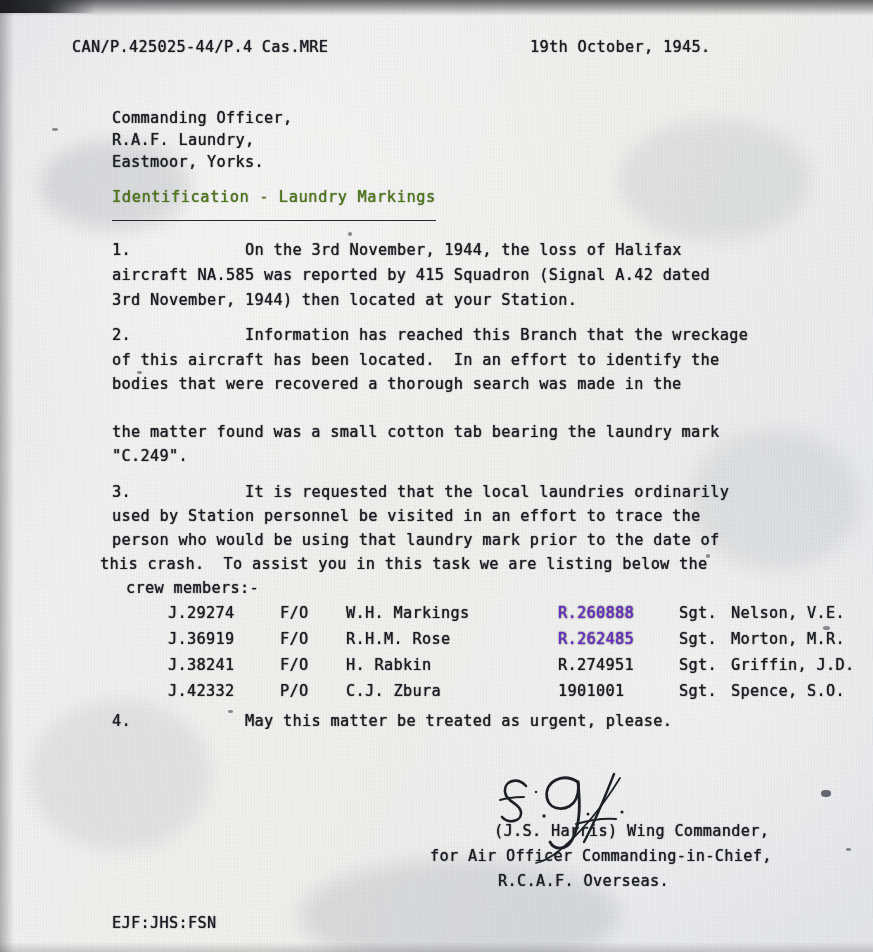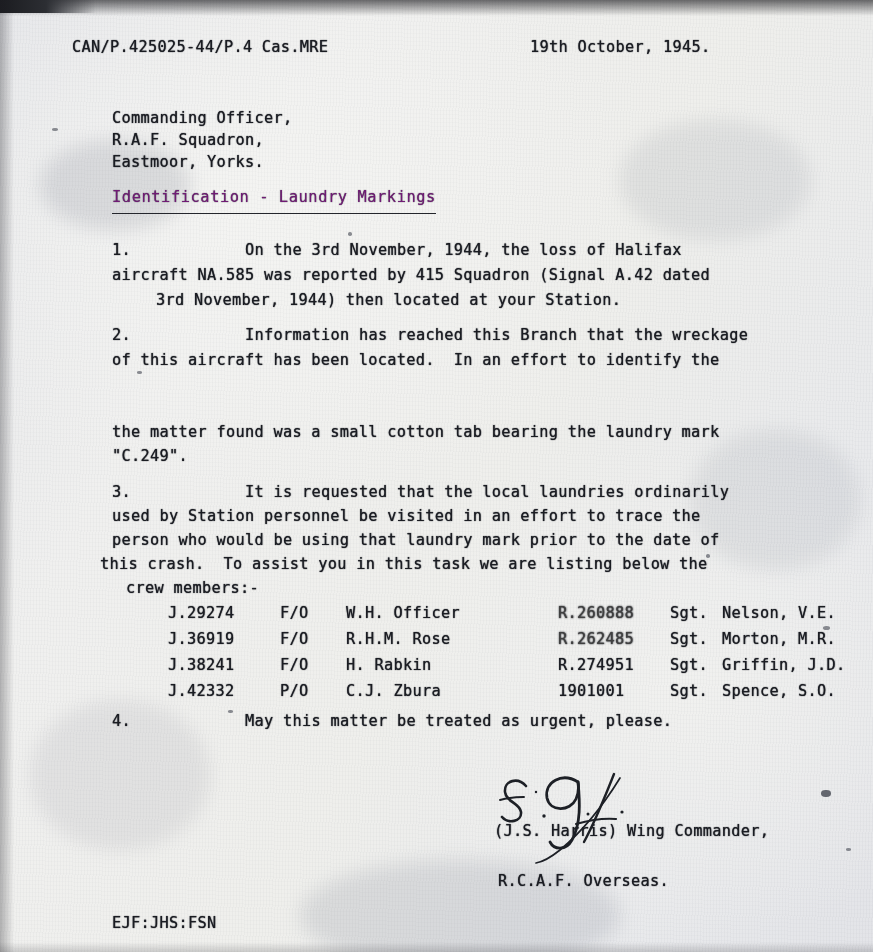--- a/index.html
+++ b/index.html
@@ -85,53 +85,53 @@
     text-shadow:
       0 0 1.1px rgba(26,28,34,.85),
       0.4px 0.25px 0.9px rgba(40,42,50,.40);
   }
   .para-num { font-size: 15.2px; }
 
   .subject {
     position: absolute;
     font-size: 15.4px;
     letter-spacing: .55px;
-    color: #701a75;
+    color: #4d7c0f;
     border-bottom: 1.6px solid #24262c;
-    padding-bottom: 7px;
+    padding-bottom: 14px;
     text-shadow: 0 0 1.1px rgba(26,28,34,.9);
     white-space: pre;
   }
 
   
   .crew {
     position: absolute;
     left: 168px;
     top: 600px;
   }
   .crew-row {
     display: flex;
     height: 26px;
     align-items: flex-start;
   }
   .c-svc  { width: 112px; }
   .c-rank { width: 66px; }
   .c-name { width: 212px; }
   .c-svc2 { width: 112px; }
-  .c-rank2{ width: 52px; }
+  .c-rank2{ width: 52px; margin-left: 9px; }
   .c-name2{ width: 180px; }
   .cell {
     font-size: 15.2px;
     letter-spacing: .35px;
     line-height: 26px;
     white-space: pre;
     color: #1a1c22;
     text-shadow: 0 0 1.1px rgba(26,28,34,.85), 0.4px 0.25px 0.9px rgba(40,42,50,.4);
   }
-  .smudge { color: #404040; text-shadow: 0 0 1.6px rgba(26,28,34,.95), 0.6px 0.3px 1.4px rgba(35,39,48,.6); }
+  .smudge { color: #6d28d9; text-shadow: 0 0 1.6px rgba(26,28,34,.95), 0.6px 0.3px 1.4px rgba(35,39,48,.6); }
 
   
   .sig-ink {
     position: absolute;
     left: 492px;
     top: 772px;
     width: 190px;
     height: 92px;
     pointer-events: none;
   }
@@ -163,49 +163,50 @@
   <div class="speck" style="left:137px; top:371px; width:5px;  height:3px;"></div>
   <div class="speck" style="left:706px; top:554px; width:4px;  height:4px;"></div>
   <div class="speck" style="left:228px; top:710px; width:5px;  height:3px;"></div>
 
   <div class="sheet">
 
     <div class="tx" style="left:72px; top:34px;">CAN/P.425025-44/P.4 Cas.MRE</div>
     <div class="tx" style="left:530px; top:34px;">19th October, 1945.</div>
 
     <div class="tx" style="left:112px; top:105px;">Commanding Officer,</div>
-    <div class="tx" style="left:112px; top:127px;">R.A.F. Squadron,</div>
+    <div class="tx" style="left:112px; top:127px;">R.A.F. Laundry,</div>
     <div class="tx" style="left:112px; top:149px;">Eastmoor, Yorks.</div>
 
     <div class="subject" style="left:112px; top:188px;">Identification - Laundry Markings</div>
 
     <div class="tx para-num" style="left:112px; top:237px;">1.</div>
     <div class="tx" style="left:245px; top:237px;">On the 3rd November, 1944, the loss of Halifax</div>
     <div class="tx" style="left:112px; top:262px;">aircraft NA.585 was reported by 415 Squadron (Signal A.42 dated</div>
-    <div class="tx" style="left:112px; top:287px;margin-left:44px;">3rd November, 1944) then located at your Station.</div>
+    <div class="tx" style="left:112px; top:287px;">3rd November, 1944) then located at your Station.</div>
 
     <div class="tx para-num" style="left:112px; top:322px;">2.</div>
     <div class="tx" style="left:245px; top:322px;">Information has reached this Branch that the wreckage</div>
     <div class="tx" style="left:112px; top:347px;">of this aircraft has been located.  In an effort to identify the</div>
+    <div class="tx" style="left:112px; top:371px;">bodies that were recovered a thorough search was made in the</div>
     <div class="tx" style="left:112px; top:419px;">the matter found was a small cotton tab bearing the laundry mark</div>
     <div class="tx" style="left:112px; top:443px;">"C.249".</div>
 
     <div class="tx para-num" style="left:112px; top:479px;">3.</div>
     <div class="tx" style="left:112px; top:503px;">used by Station personnel be visited in an effort to trace the</div>
     <div class="tx" style="left:245px; top:479px;">It is requested that the local laundries ordinarily</div>
     <div class="tx" style="left:112px; top:527px;">person who would be using that laundry mark prior to the date of</div>
     <div class="tx" style="left:100px; top:551px;">this crash.  To assist you in this task we are listing below the</div>
     <div class="tx" style="left:112px; top:575px;margin-left:14px;">crew members:-</div>
 
     <div class="crew">
 
       <div class="crew-row">
         <div class="cell c-svc">J.29274</div>
         <div class="cell c-rank">F/O</div>
-        <div class="cell c-name">W.H. Officer</div>
+        <div class="cell c-name">W.H. Markings</div>
         <div class="cell c-svc2 smudge">R.260888</div>
         <div class="cell c-rank2">Sgt.</div>
         <div class="cell c-name2">Nelson, V.E.</div>
       </div>
 
       <div class="crew-row">
         <div class="cell c-svc">J.36919</div>
         <div class="cell c-rank">F/O</div>
         <div class="cell c-name">R.H.M. Rose</div>
         <div class="cell c-svc2 smudge">R.262485</div>
@@ -230,20 +231,21 @@
         <div class="cell c-rank2">Sgt.</div>
         <div class="cell c-name2">Spence, S.O.</div>
       </div>
 
     </div>
 
     <div class="tx para-num" style="left:112px; top:708px;">4.</div>
     <div class="tx" style="left:245px; top:708px;">May this matter be treated as urgent, please.</div>
 
     <div class="tx" style="left:494px; top:818px;">(J.S. Harris) Wing Commander,</div>
+    <div class="tx" style="left:430px; top:843px;">for Air Officer Commanding-in-Chief,</div>
     <div class="tx" style="left:498px; top:868px;">R.C.A.F. Overseas.</div>
 
     <div class="tx" style="left:112px; top:910px;">EJF:JHS:FSN</div>
 
   </div>
 
   <svg class="sig-ink" viewBox="0 0 190 92" xmlns="http://www.w3.org/2000/svg">
     <g fill="none" stroke="#1d2026" stroke-linecap="round" stroke-linejoin="round">
 
       <path d="M34 14 C26 5, 12 8, 13 20 C14 30, 28 31, 29 40 C30 50, 16 52, 10 45" stroke-width="2.6"></path>

